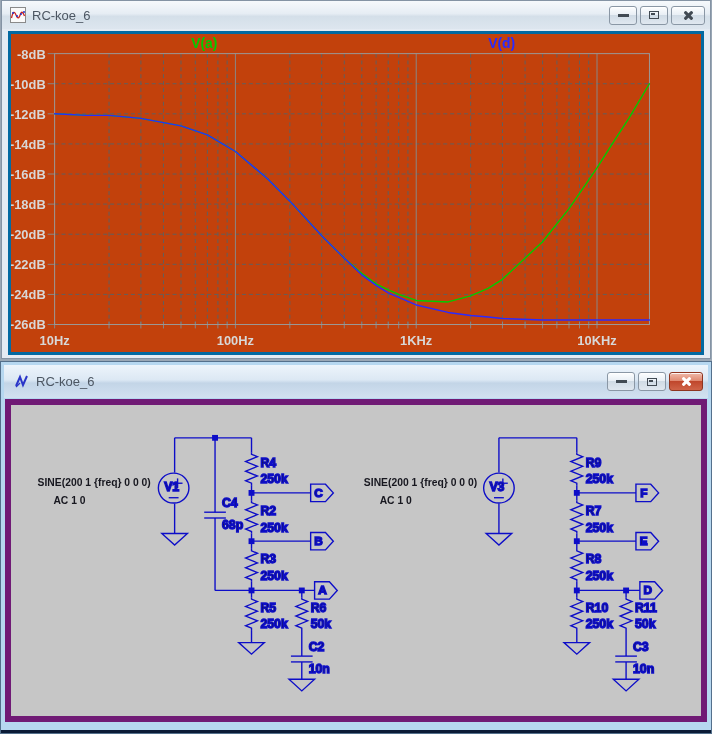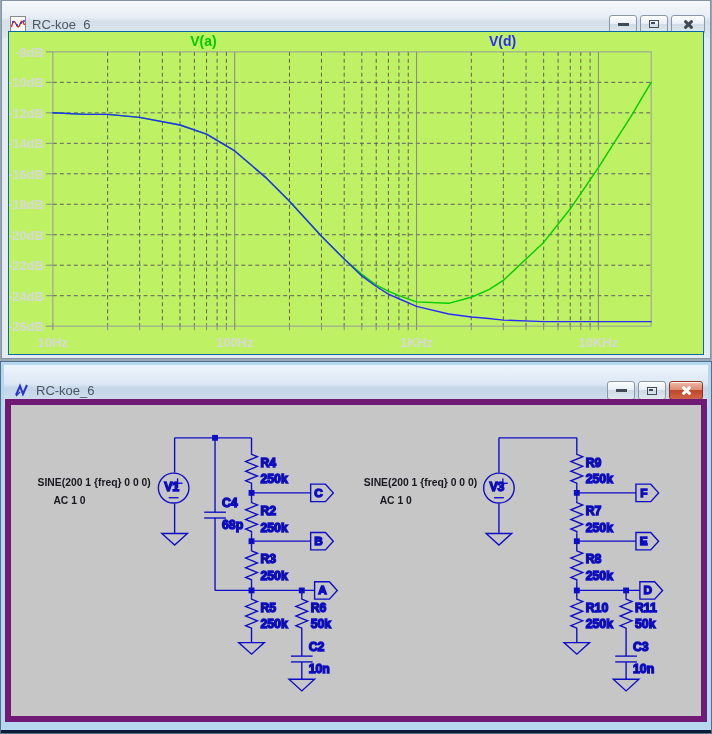--- a/index.html
+++ b/index.html
@@ -8,42 +8,42 @@
     --plot-text:#d8d8d8;
   }
   html,body{margin:0;padding:0;}
   body{
     width:712px;height:734px;position:relative;overflow:hidden;
     background:#9aa7b5;font-family:"Liberation Sans",sans-serif;
   }
   .window{position:absolute;box-sizing:border-box;}
   
   .plot-win{left:1px;top:0;width:710px;height:359px;background:#e4ebf3;border:1px solid #8493a4;}
-  .titlebar{display:flex;align-items:center;height:28px;padding:9px 5px 0 8px;
+  .titlebar{display:flex;align-items:center;height:28px;padding:0 5px 0 8px;
     background:linear-gradient(180deg,#f6f9fc,#e6edf4 45%,#d4dfe9 55%,#dde6ef);}
   .wtitle{color:#4c5662;font-size:13px;margin-left:6px;white-space:nowrap;}
   .icon16{width:16px;height:16px;display:inline-block;flex:0 0 auto;}
   .wbtns{margin-left:auto;display:flex;align-items:center;}
   .wbtn{width:28px;height:19px;box-sizing:border-box;border:1px solid #8a97a5;border-radius:3px;
     margin-left:3px;display:flex;align-items:center;justify-content:center;
     background:linear-gradient(180deg,#fdfeff,#e9eff5 45%,#d0dbe5 50%,#e0e8f0);
     box-shadow:inset 0 1px 0 rgba(255,255,255,.85);}
   .wbtn-close{width:34px;}
   .wbtn-close.active{background:linear-gradient(180deg,#f0b9a9,#e08a72 45%,#c0472c 50%,#cf6448);
     border-color:#8e3520;}
   .g-min{width:11px;height:3px;background:#414a53;}
   .g-rest{width:10px;height:8px;border:1px solid #414a53;position:relative;box-sizing:border-box;}
   .g-rest::after{content:"";position:absolute;left:1px;top:1px;width:4px;height:2px;background:#414a53;}
   .g-x{position:relative;width:13px;height:11px;}
   .g-x::before,.g-x::after{content:"";position:absolute;left:5px;top:0;width:3px;height:11px;
     background:#414a53;border-radius:1px;}
   .g-x::before{transform:rotate(45deg);}
   .g-x::after{transform:rotate(-45deg);}
   .wbtn-close.active .g-x::before,.wbtn-close.active .g-x::after{background:#fff;}
-  .plot-client{position:absolute;left:6px;right:6px;top:30px;bottom:3px;background:#bef264;border:1px solid #0369a1;}
+  .plot-client{position:absolute;left:6px;right:6px;top:30px;bottom:3px;background:#c2410c;border:3px solid #0369a1;}
   .plot-client svg{display:block;width:100%;height:100%;}
   
   .schem-win{left:0;top:361px;width:712px;height:373px;background:#b6d7f0;border:1px solid #54708c;}
   .schem-win .titlebar{height:33px;margin:3px 3px 0;padding-left:10px;
     background:linear-gradient(180deg,#edf4fb,#dce8f4 45%,#c3d5e7 55%,#d2e1f0);}
   .schem-client{position:absolute;left:4px;right:4px;top:37px;bottom:11px;background:#c6c6c6;border:6px solid #701a75;}
   .schem-client svg{display:block;width:100%;height:100%;}
   .schem-bottom{position:absolute;left:0;right:0;bottom:0;height:3px;background:#0b1b36;}
   
   .axis-label{font:bold 13px "Liberation Sans",sans-serif;fill:var(--plot-text);}

